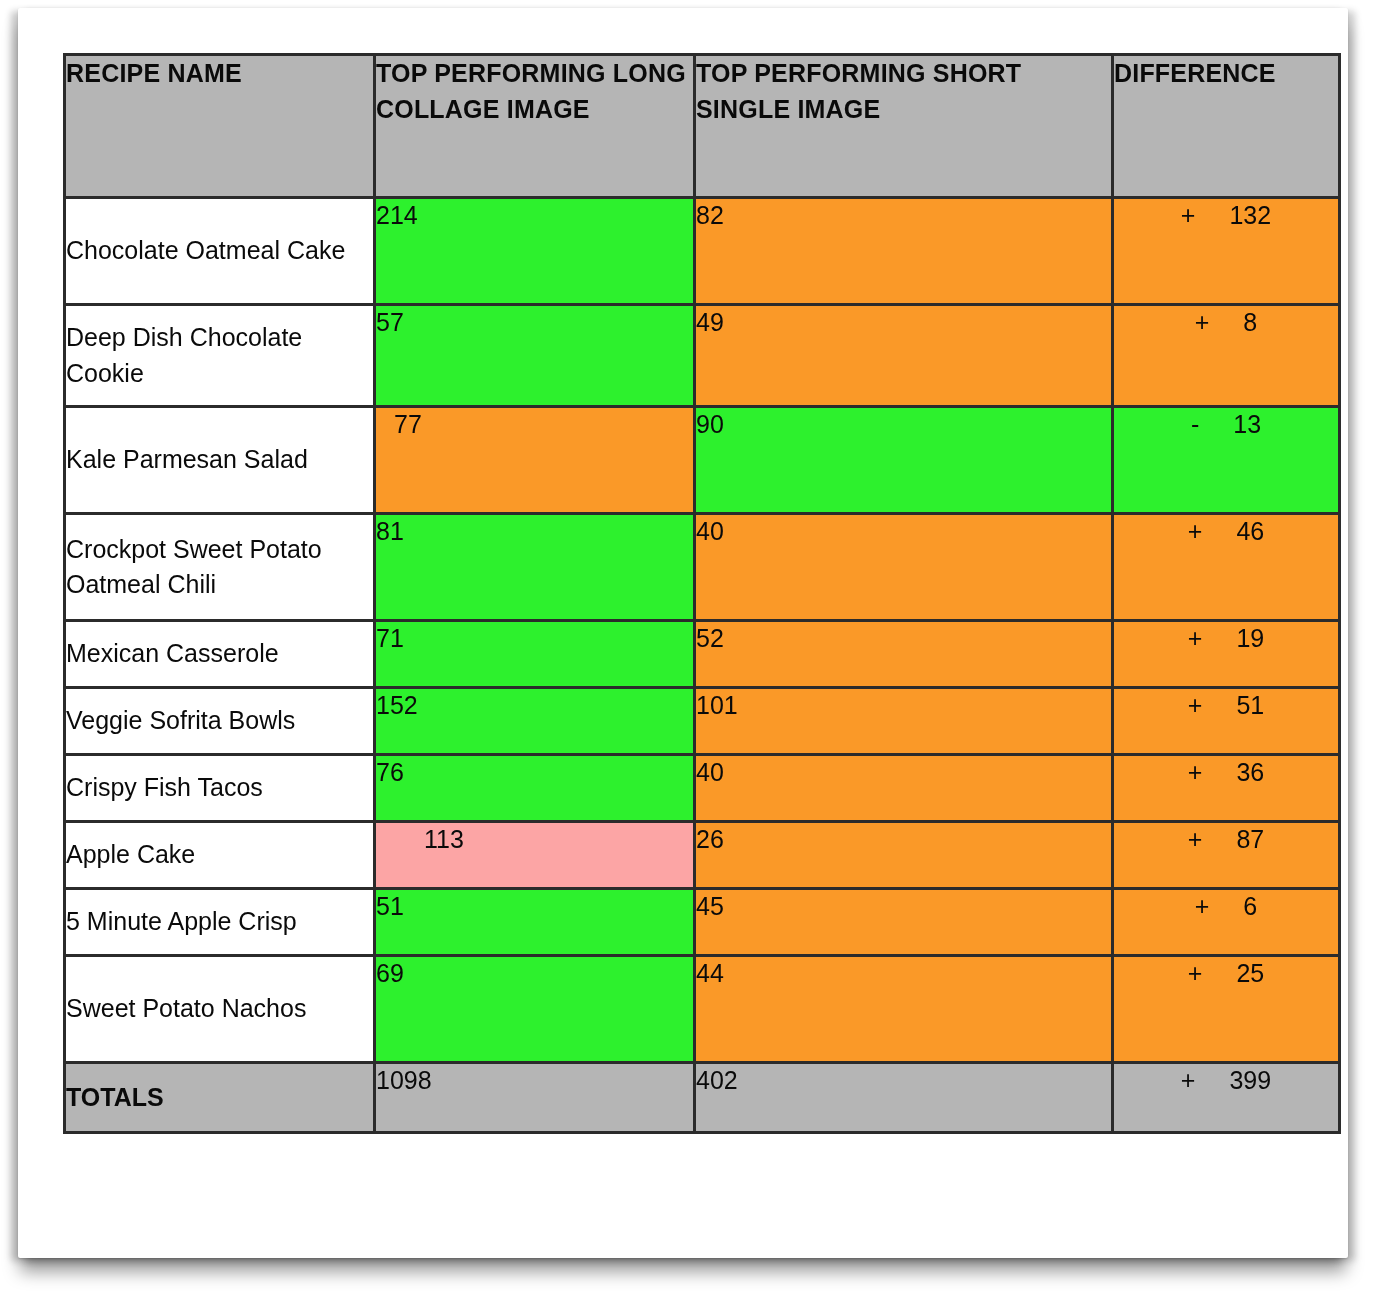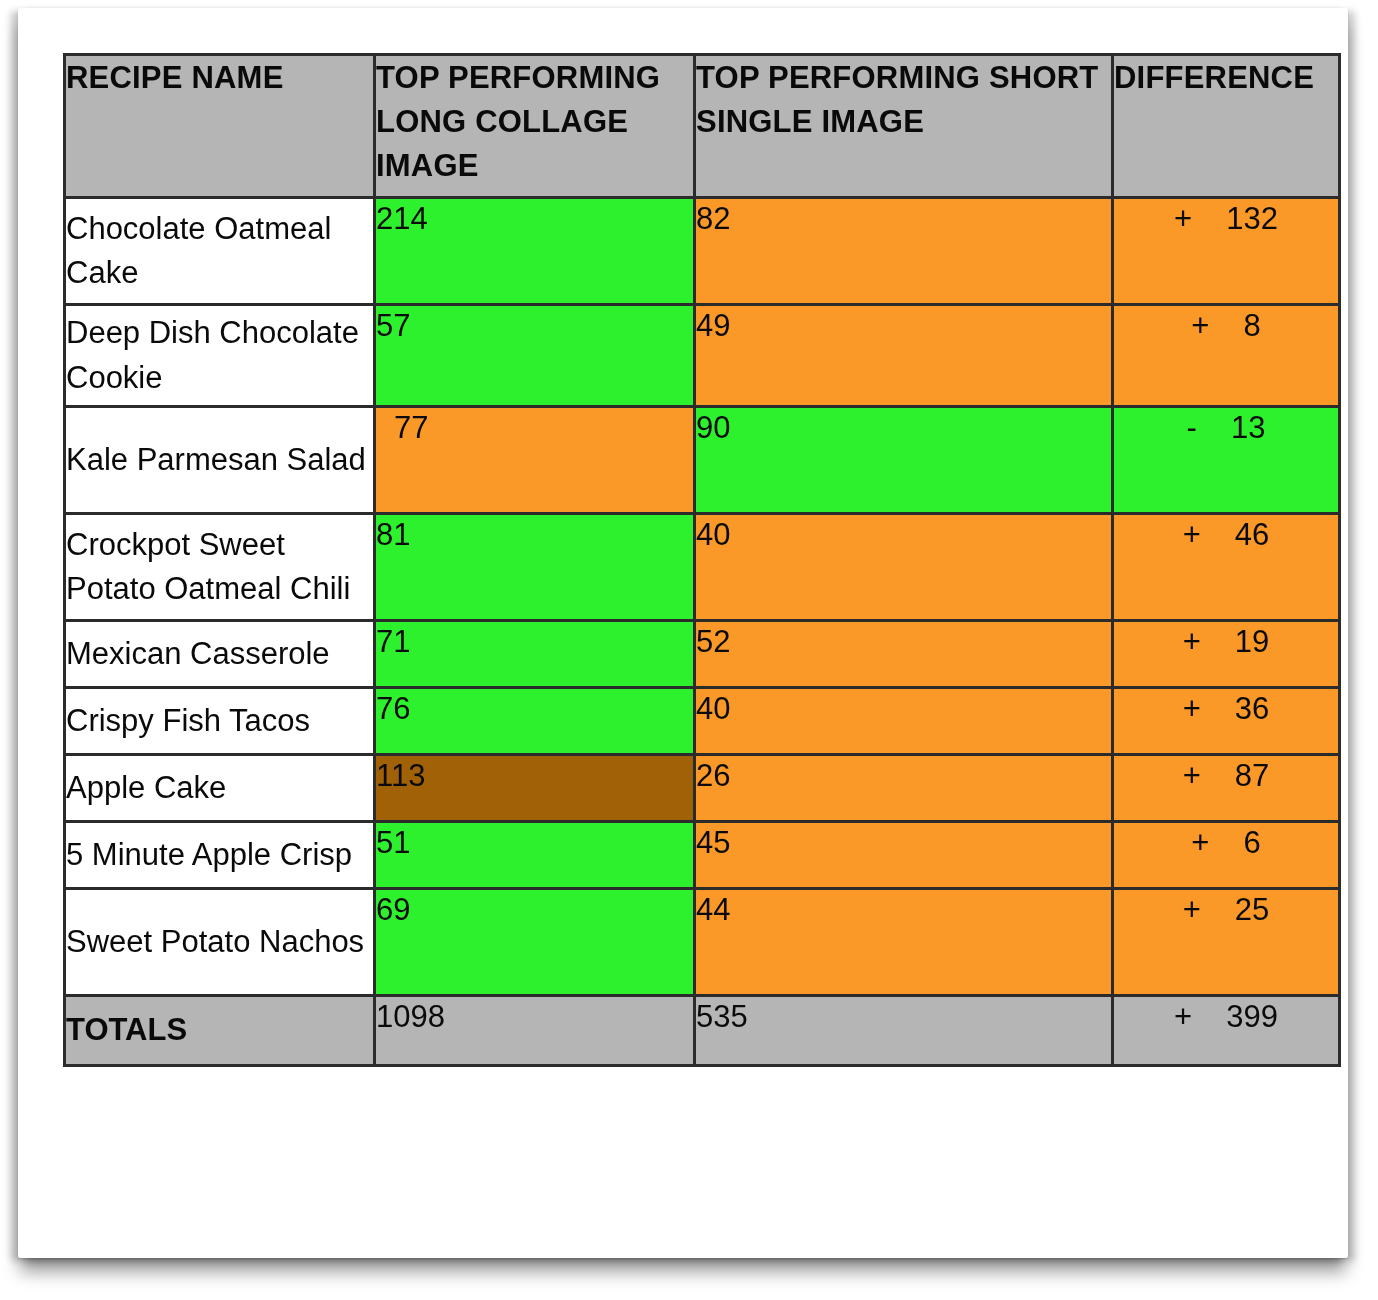--- a/index.html
+++ b/index.html
@@ -36,21 +36,21 @@
   table.perf {
     position: absolute;
     left: 45px;
     top: 45px;
     border-collapse: collapse;
     table-layout: fixed;
     width: 1275px;
   }
   table.perf td, table.perf th {
     border: 3px solid #2b2b2b;
-    font-size: 31px;
+    font-size: 25px;
     padding: 0;
     overflow: hidden;
   }
   col.c-name  { width: 310px; }
   col.c-long  { width: 320px; }
   col.c-short { width: 418px; }
   col.c-diff  { width: 227px; }
 
   th.hdr {
     background: #b5b5b5;
@@ -172,37 +172,48 @@
         <td class="val" style="background-color: rgb(45, 241, 45);">71</td>
         <td class="val" style="background-color: rgb(250, 153, 40);">52</td>
         <td class="diff" style="background-color: rgb(250, 153, 40);">
           <div class="diff-wrap">
             <span>+</span>
             <span>19</span>
           </div>
         </td>
       </tr>
 
+      <tr class="h-short">
+        <td class="name">Veggie Sofrita Bowls</td>
+        <td class="val" style="background-color: rgb(45, 241, 45);">152</td>
+        <td class="val" style="background-color: rgb(250, 153, 40);">101</td>
+        <td class="diff" style="background-color: rgb(250, 153, 40);">
+          <div class="diff-wrap">
+            <span>+</span>
+            <span>51</span>
+          </div>
+        </td>
+      </tr>
 
 
       <tr class="h-short">
         <td class="name">Crispy Fish Tacos</td>
         <td class="val" style="background-color: rgb(45, 241, 45);">76</td>
         <td class="val" style="background-color: rgb(250, 153, 40);">40</td>
         <td class="diff" style="background-color: rgb(250, 153, 40);">
           <div class="diff-wrap">
             <span>+</span>
             <span>36</span>
           </div>
         </td>
       </tr>
 
       <tr class="h-short">
         <td class="name">Apple Cake</td>
-        <td class="val" style="background-color: #a16207;">113</td>
+        <td class="val" style="background-color: #fca5a5; padding-left: 48px;">113</td>
         <td class="val" style="background-color: rgb(250, 153, 40);">26</td>
         <td class="diff" style="background-color: rgb(250, 153, 40);">
           <div class="diff-wrap">
             <span>+</span>
             <span>87</span>
           </div>
         </td>
       </tr>
 
       <tr class="h-short">
@@ -225,21 +236,21 @@
           <div class="diff-wrap">
             <span>+</span>
             <span>25</span>
           </div>
         </td>
       </tr>
 
       <tr class="totals">
         <td class="name">TOTALS</td>
         <td class="val">1098</td>
-        <td class="val">535</td>
+        <td class="val">402</td>
         <td class="diff">
           <div class="diff-wrap">
             <span>+</span>
             <span>399</span>
           </div>
         </td>
       </tr>
 
     </tbody>
       </table>

